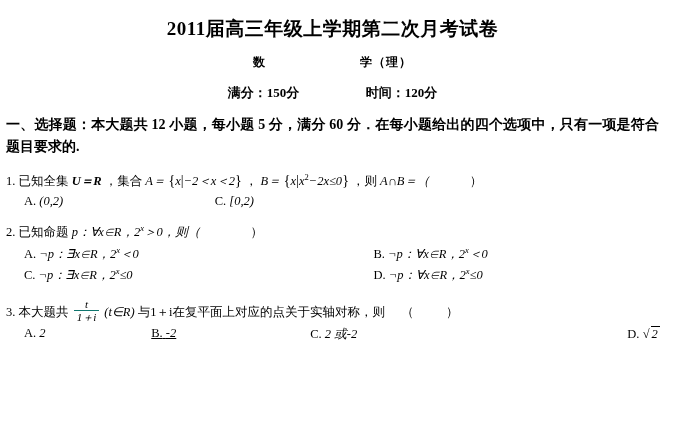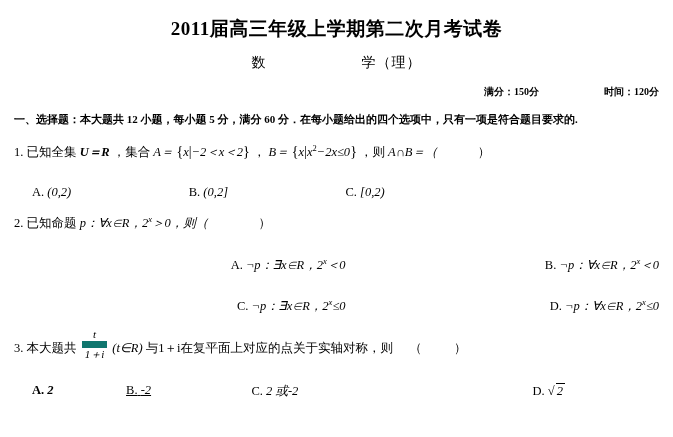--- a/index.html
+++ b/index.html
@@ -12,97 +12,97 @@
     height: 437px;
     font-family: "Liberation Serif", "DejaVu Serif", serif;
     color: #000000;
     overflow: hidden;
   }
   .page {
     position: relative;
     width: 673px;
     height: 437px;
     box-sizing: border-box;
-    padding: 10px 14px 0 14px;
+    padding: 10px 14px 0 6px;
   }
   .title {
     text-align: center;
     font-size: 19px;
     font-weight: bold;
     letter-spacing: 0.5px;
     margin-top: 6px;
   }
   .subject-line {
     text-align: center;
-    font-size: 14px;
-    font-weight: normal;
+    font-size: 12px;
+    font-weight: bold;
     margin-top: 12px;
     letter-spacing: 1px;
   }
   .subject-line .gap {
     display: inline-block;
     width: 86px;
   }
   .meta-line {
-    text-align: right;
-    font-size: 10px;
+    text-align: center;
+    font-size: 13px;
     font-weight: bold;
     margin-top: 13px;
   }
   .meta-line .gap2 {
     display: inline-block;
     width: 60px;
   }
   .section-head {
-    font-size: 11px;
+    font-size: 14px;
     font-weight: bold;
     margin-top: 12px;
     line-height: 1.55;
     text-align: justify;
   }
   .q {
     font-size: 12.5px;
     margin-top: 13px;
     line-height: 1.5;
   }
   .opts {
     font-size: 12.5px;
-    margin-top: 23px;
+    margin-top: 3px;
     display: flex;
     padding-left: 18px;
+    gap: 32px;
   }
   .opts.four > span {
     flex: 0 0 25%;
   }
   .opts.two {
     padding-left: 18px;
   }
   .opts.two > span {
     flex: 0 0 50%;
-    text-align: right;
-  }
-  .opts.tight4 > span:nth-child(1) { flex: 0 0 15%; font-weight: bold; }
+  }
+  .opts.tight4 > span:nth-child(1) { flex: 0 0 15%; }
   .opts.tight4 > span:nth-child(2) { flex: 0 0 20%; text-decoration: underline; }
   .opts.tight4 > span:nth-child(3) { flex: 0 0 25%; }
   .opts.tight4 > span:nth-child(4) { flex: 0 0 25%; text-align: right; }
 
   
   .mi { font-family: "Liberation Serif", serif; font-style: italic; }
   .mb { font-weight: bold; }
   .sup { font-size: 8.5px; vertical-align: super; }
   .frac {
     display: inline-block;
     vertical-align: -0.45em;
     text-align: center;
     font-size: 11px;
     line-height: 1.12;
     margin: 0 2px;
   }
   .frac .num { display: block; padding: 0 3px; }
-  .frac .den { display: block; border-top: 7px solid #0f766e; padding: 0 3px; }
+  .frac .den { display: block; border-top: 1px solid #0f766e; padding: 0 3px; }
   .sqrt {
     display: inline-block;
     border-top: 1px solid #000;
     padding: 0 2px 0 1px;
     margin-left: 1px;
     line-height: 1.15;
   }
   .radic { display: inline-block; }
   .big { font-size: 14px; }
   .nowrap { white-space: nowrap; }
@@ -143,24 +143,20 @@
     <span style="display:inline-block;width:34px"></span>
     <span>）</span>
   </div>
 
   <div class="opts four">
     <span>
       <span>A.</span>
       <span class="mi">(0,2)</span>
     </span>
     <span>
-      <span>B.</span>
-      <span class="mi">(0,2]</span>
-    </span>
-    <span>
       <span>C.</span>
       <span class="mi">[0,2)</span>
     </span>
   </div>
 
   <div class="q">
     <span>2.</span>
     <span>已知命题</span>
     <span class="mi nowrap">p：∀x∈R，2</span><span class="sup mi">x</span><span class="mi nowrap">＞0，则（</span>
     <span style="display:inline-block;width:44px"></span>

